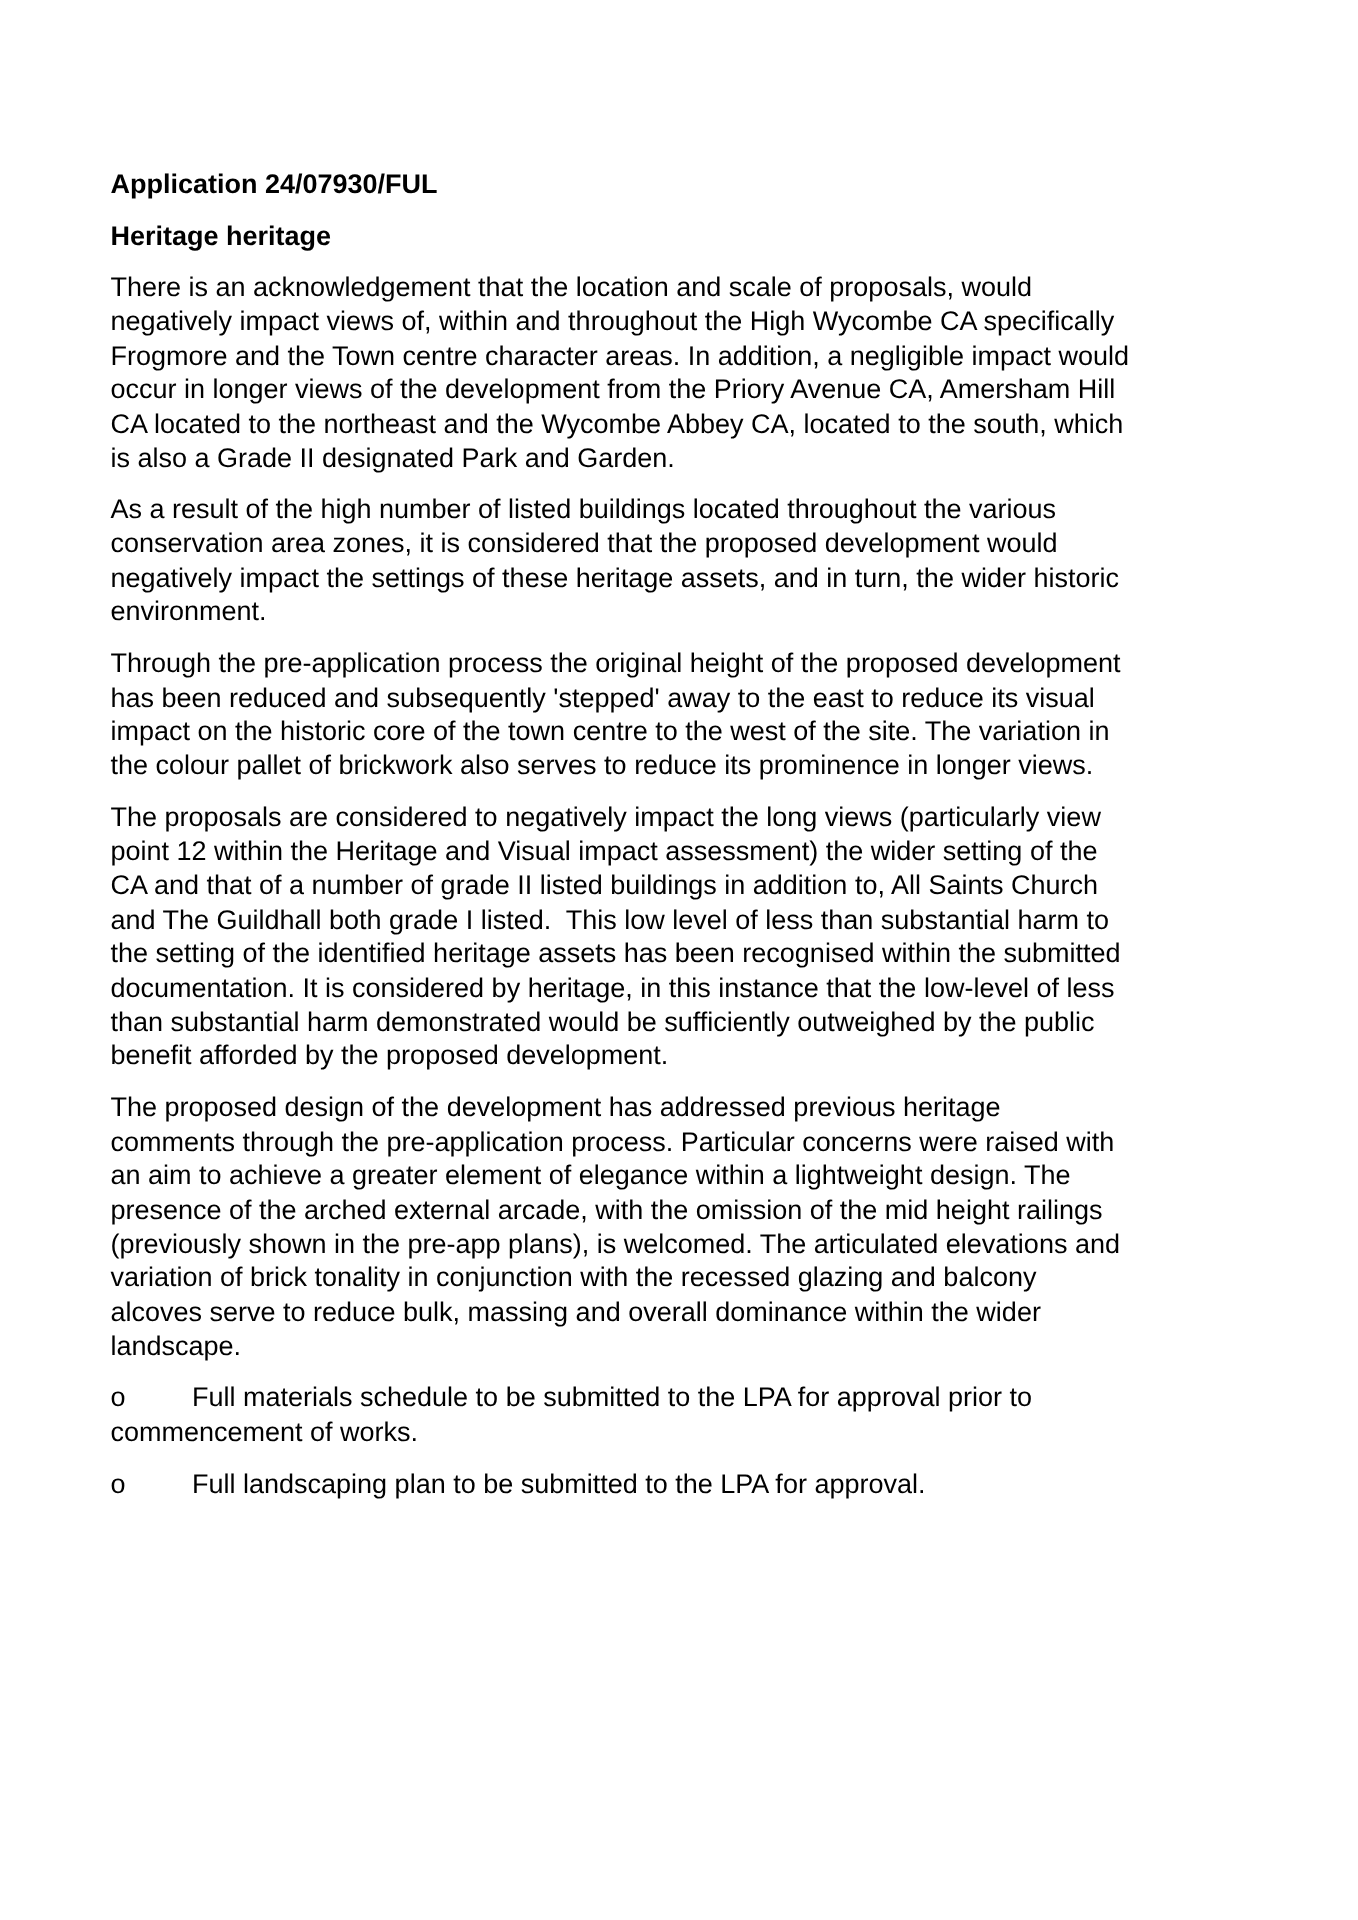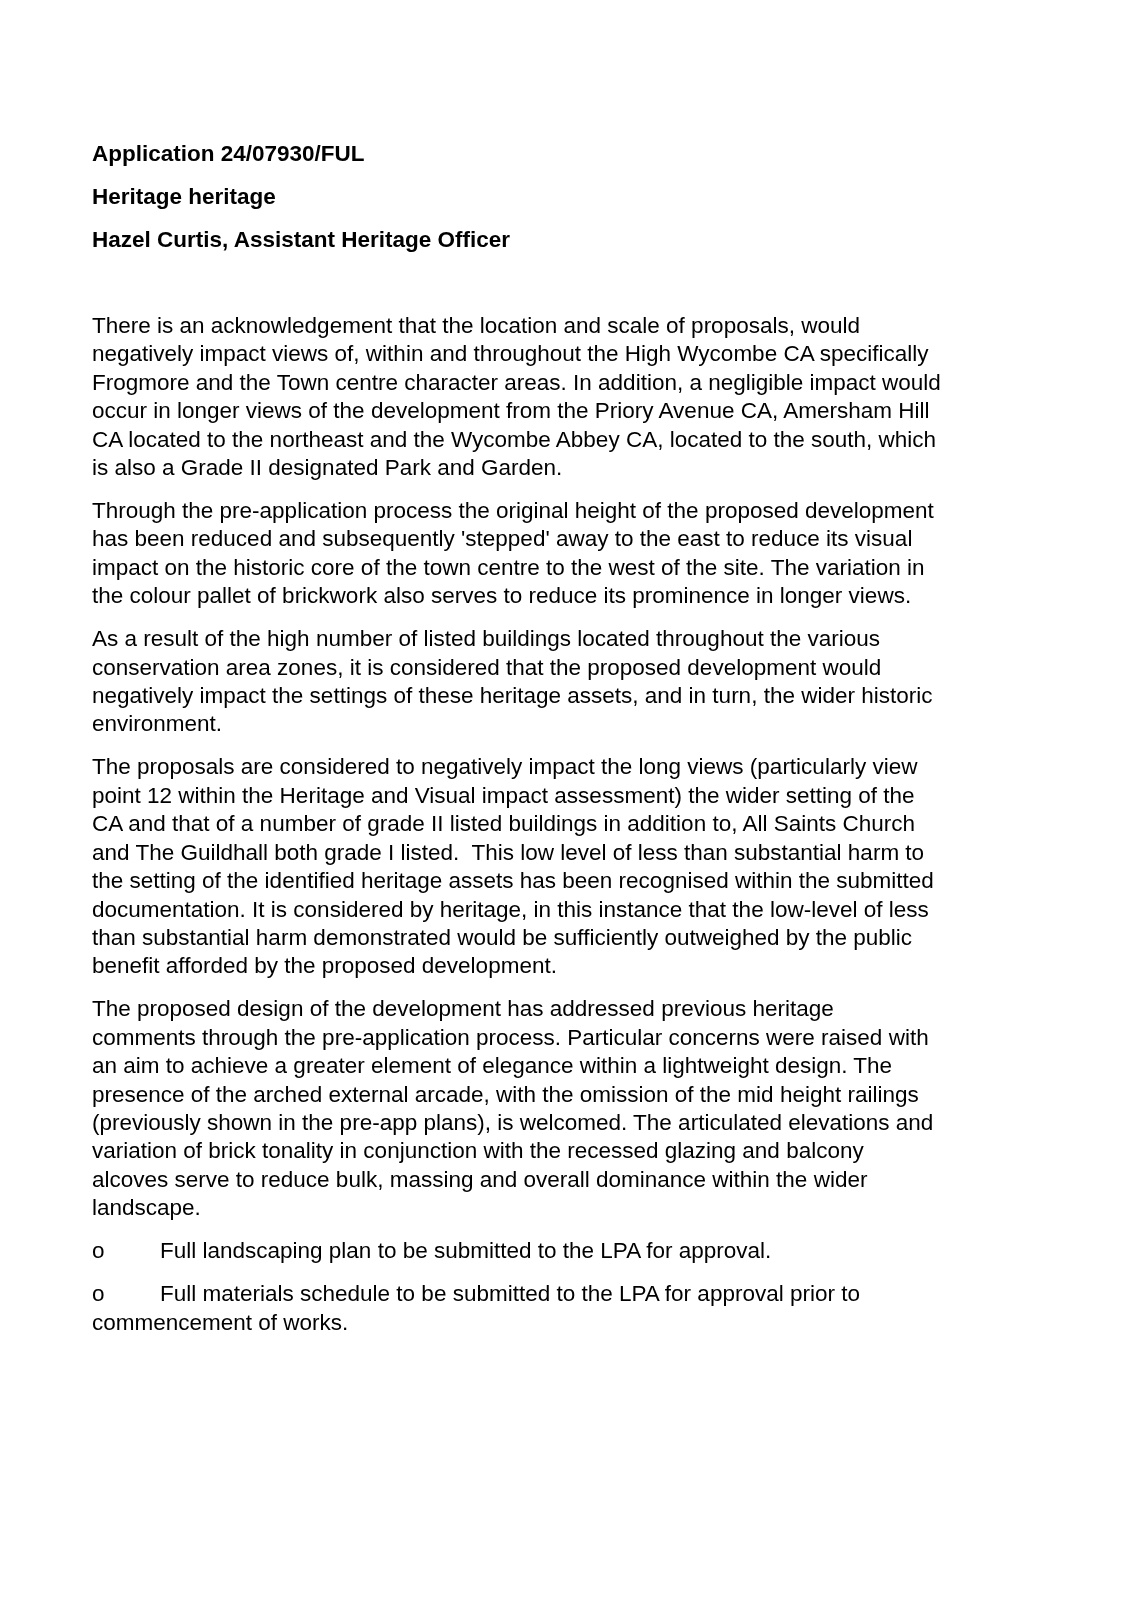--- a/index.html
+++ b/index.html
@@ -48,31 +48,30 @@
 </head>
 <body>
 
 <div class="page">
   <div class="doc">
 
     <p class="heading">Application 24/07930/FUL</p>
 
     <p class="heading">Heritage heritage</p>
 
-    <p class="heading heading-last">Hazel Curtis, Assistant Heritage Officer</p>
 
     <p>There is an acknowledgement that the location and scale of proposals, would negatively impact views of, within and throughout the High Wycombe CA specifically Frogmore and the Town centre character areas. In addition, a negligible impact would occur in longer views of the development from the Priory Avenue CA, Amersham Hill CA located to the northeast and the Wycombe Abbey CA, located to the south, which is also a Grade II designated Park and Garden.</p>
 
+    <p>As a result of the high number of listed buildings located throughout the various conservation area zones, it is considered that the proposed development would negatively impact the settings of these heritage assets, and in turn, the wider historic environment.</p>
+
     <p>Through the pre-application process the original height of the proposed development has been reduced and subsequently 'stepped' away to the east to reduce its visual impact on the historic core of the town centre to the west of the site. The variation in the colour pallet of brickwork also serves to reduce its prominence in longer views.</p>
-
-    <p>As a result of the high number of listed buildings located throughout the various conservation area zones, it is considered that the proposed development would negatively impact the settings of these heritage assets, and in turn, the wider historic environment.</p>
 
     <p>The proposals are considered to negatively impact the long views (particularly view point 12 within the Heritage and Visual impact assessment) the wider setting of the CA and that of a number of grade II listed buildings in addition to, All Saints Church and The Guildhall both grade I listed.  This low level of less than substantial harm to the setting of the identified heritage assets has been recognised within the submitted documentation. It is considered by heritage, in this instance that the low-level of less than substantial harm demonstrated would be sufficiently outweighed by the public benefit afforded by the proposed development.</p>
 
     <p>The proposed design of the development has addressed previous heritage comments through the pre-application process. Particular concerns were raised with an aim to achieve a greater element of elegance within a lightweight design. The presence of the arched external arcade, with the omission of the mid height railings (previously shown in the pre-app plans), is welcomed. The articulated elevations and variation of brick tonality in conjunction with the recessed glazing and balcony alcoves serve to reduce bulk, massing and overall dominance within the wider landscape.</p>
 
 
+    <p class="condition"><span class="marker">o</span><span class="condition-text">Full materials schedule to be submitted to the LPA for approval prior to commencement of works.</span></p>
+
     <p class="condition"><span class="marker">o</span><span class="condition-text">Full landscaping plan to be submitted to the LPA for approval.</span></p>
-
-    <p class="condition"><span class="marker">o</span><span class="condition-text">Full materials schedule to be submitted to the LPA for approval prior to commencement of works.</span></p>
 
   </div>
 </div>
 
 </body></html>

